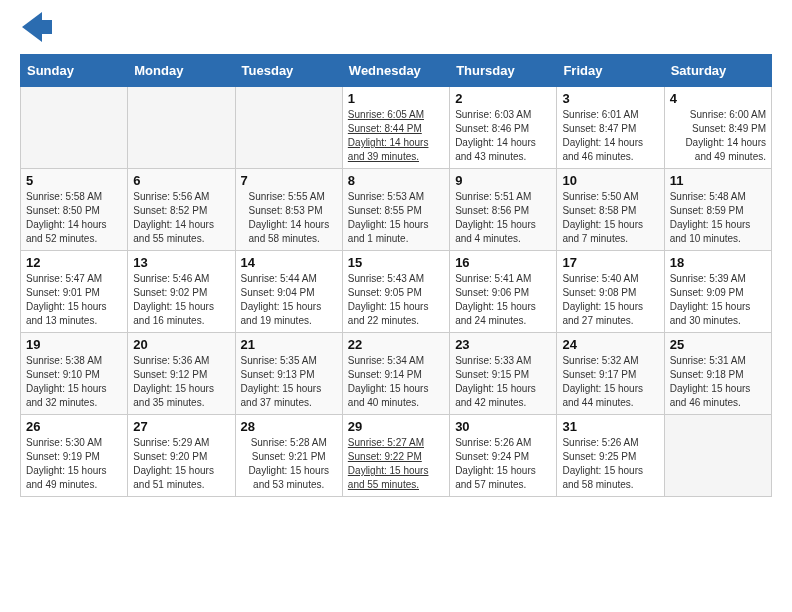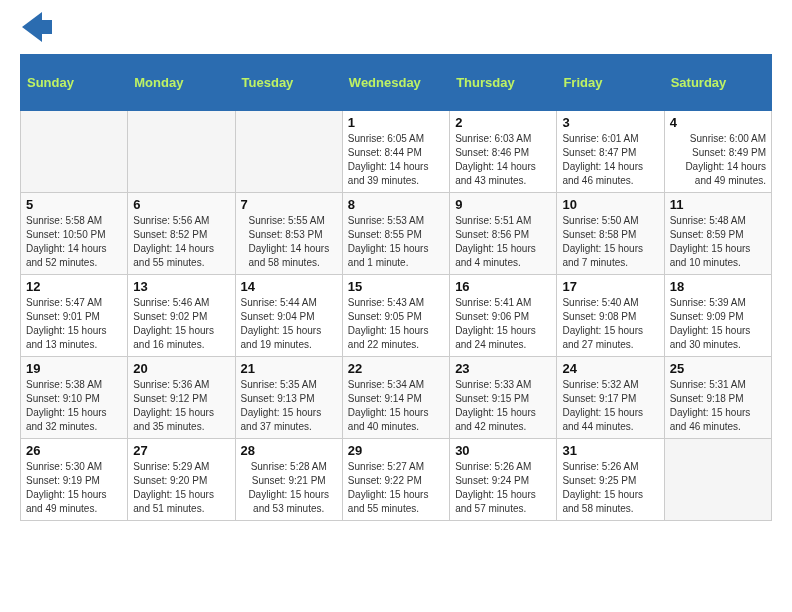--- a/index.html
+++ b/index.html
@@ -40,23 +40,23 @@
       font-size: 14px;
       color: #444;
     }
     table {
       width: 100%;
       border-collapse: collapse;
       table-layout: fixed;
     }
     th {
       background-color: #2b6cb0;
-      color: #bef264;
+      color: #ffffff;
       text-align: left;
-      padding: 20px 6px;
+      padding: 8px 6px;
       font-size: 13px;
       font-weight: bold;
       border: 1px solid #2b6cb0;
     }
     td {
       border: 1px solid #ccc;
       vertical-align: top;
       padding: 4px 5px;
       font-size: 10.5px;
       color: #222;
@@ -110,21 +110,21 @@
         <th>Saturday</th>
       </tr>
   </thead>
   <tbody id="calendar-body">
       <tr>
         <td class="empty"></td>
         <td class="empty"></td>
         <td class="empty"></td>
         <td>
           <div class="day-num">1</div>
-          <div class="cell-text" style="white-space: pre-line;">Sunrise: 6:05 AM
+          <div class="cell-text" style="white-space: pre-line; text-decoration: underline;">Sunrise: 6:05 AM
 Sunset: 8:44 PM
 Daylight: 14 hours
 and 39 minutes.</div>
         </td>
         <td>
           <div class="day-num">2</div>
           <div class="cell-text" style="white-space: pre-line;">Sunrise: 6:03 AM
 Sunset: 8:46 PM
 Daylight: 14 hours
 and 43 minutes.</div>
@@ -141,21 +141,21 @@
           <div class="cell-text" style="white-space: pre-line; text-align: right;">Sunrise: 6:00 AM
 Sunset: 8:49 PM
 Daylight: 14 hours
 and 49 minutes.</div>
         </td>
       </tr>
       <tr>
         <td>
           <div class="day-num">5</div>
           <div class="cell-text" style="white-space: pre-line;">Sunrise: 5:58 AM
-Sunset: 10:50 PM
+Sunset: 8:50 PM
 Daylight: 14 hours
 and 52 minutes.</div>
         </td>
         <td>
           <div class="day-num">6</div>
           <div class="cell-text" style="white-space: pre-line;">Sunrise: 5:56 AM
 Sunset: 8:52 PM
 Daylight: 14 hours
 and 55 minutes.</div>
         </td>
@@ -314,21 +314,21 @@
         </td>
         <td>
           <div class="day-num">28</div>
           <div class="cell-text" style="white-space: pre-line; text-align: center;">Sunrise: 5:28 AM
 Sunset: 9:21 PM
 Daylight: 15 hours
 and 53 minutes.</div>
         </td>
         <td>
           <div class="day-num">29</div>
-          <div class="cell-text" style="white-space: pre-line;">Sunrise: 5:27 AM
+          <div class="cell-text" style="white-space: pre-line; text-decoration: underline;">Sunrise: 5:27 AM
 Sunset: 9:22 PM
 Daylight: 15 hours
 and 55 minutes.</div>
         </td>
         <td>
           <div class="day-num">30</div>
           <div class="cell-text" style="white-space: pre-line;">Sunrise: 5:26 AM
 Sunset: 9:24 PM
 Daylight: 15 hours
 and 57 minutes.</div>

